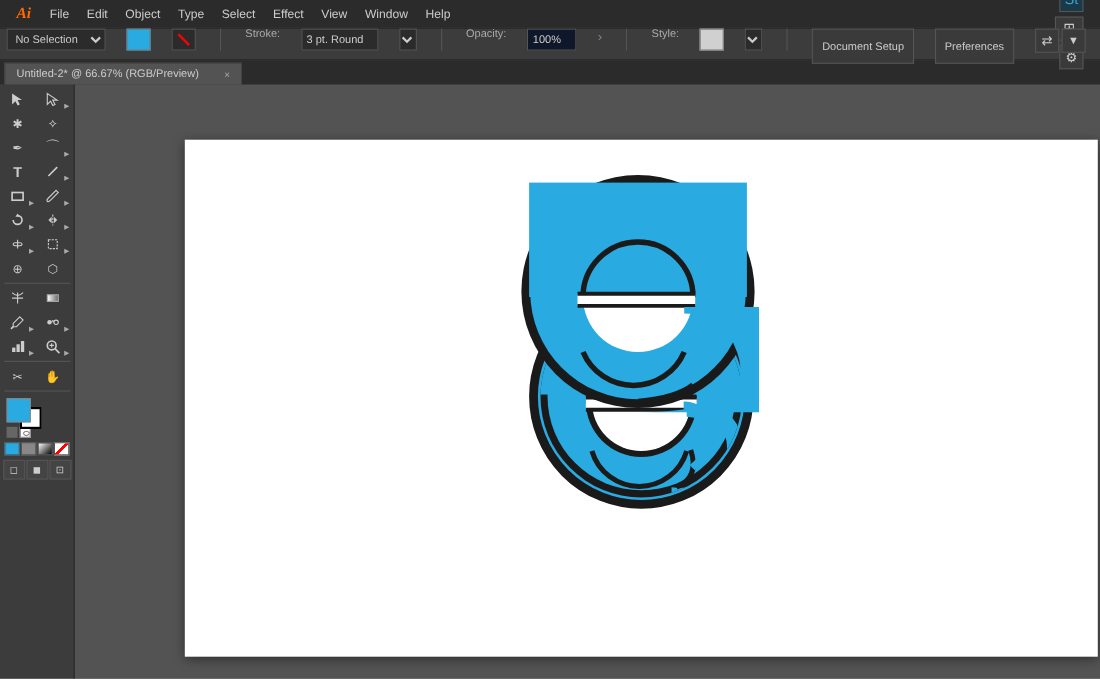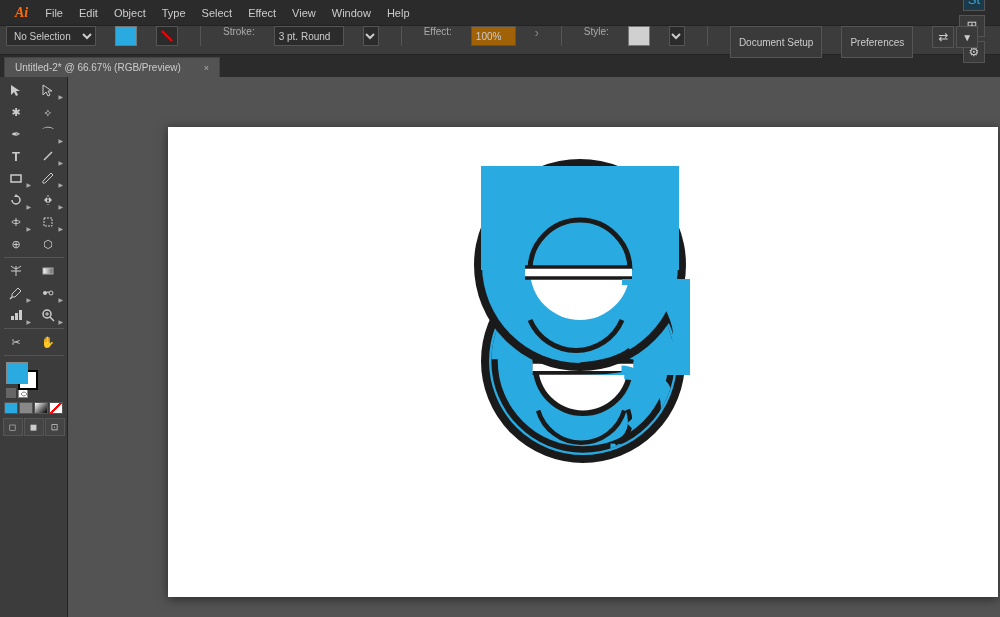--- a/index.html
+++ b/index.html
@@ -94,21 +94,21 @@
     .stroke-weight-input {
       background: #2b2b2b;
       border: 1px solid #555;
       color: #ccc;
       font-size: 10px;
       height: 20px;
       padding: 0 4px;
       width: 70px;
     }
     .opacity-input {
-      background: #a16207;
+      background: #0f172a;
       border: 1px solid #555;
       color: #ccc;
       font-size: 10px;
       height: 20px;
       padding: 0 4px;
       width: 45px;
     }
     .style-swatch {
       width: 22px; height: 20px;
       background: #d0d0d0;
@@ -231,21 +231,21 @@
         <line x1="2" y1="2" x2="12" y2="12" stroke="red" stroke-width="2"></line>
       </svg>
   </div>
   <div class="toolbar-sep"></div>
   <span class="toolbar-label">Stroke:</span>
   <input class="stroke-weight-input" value="3 pt. Round" readonly="" style="">
   <select class="toolbar-select" style="width:16px;padding:0;">
     <option>▼</option>
   </select>
   <div class="toolbar-sep"></div>
-  <span class="toolbar-label">Effect:</span>
+  <span class="toolbar-label">Opacity:</span>
   <input class="opacity-input" value="100%" style="">
   <span style="font-size:12px;color:#888;cursor:pointer;">›</span>
   <div class="toolbar-sep"></div>
   <span class="toolbar-label">Style:</span>
   <div class="style-swatch"></div>
   <select class="toolbar-select" style="width:16px;padding:0;">
     <option>▼</option>
   </select>
   <div class="toolbar-sep"></div>
   <button class="toolbar-btn">Document Setup</button>

